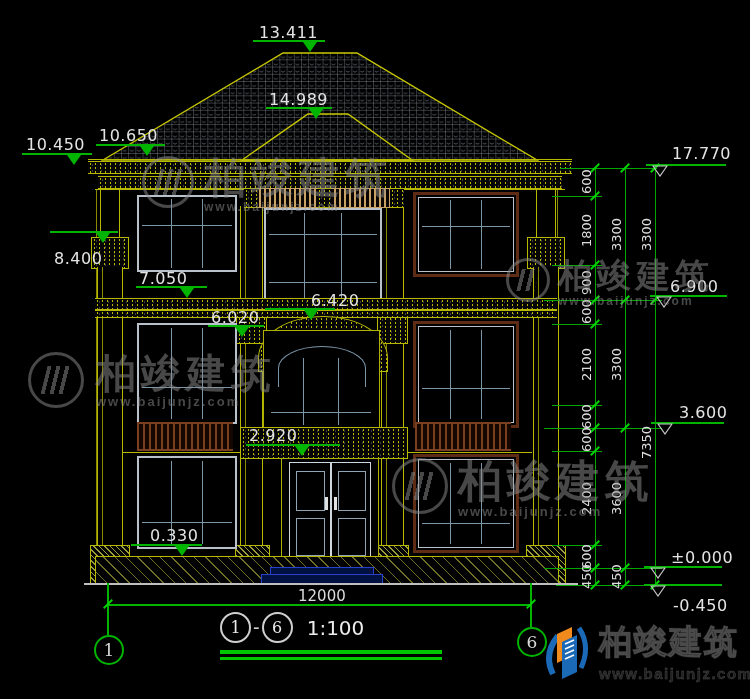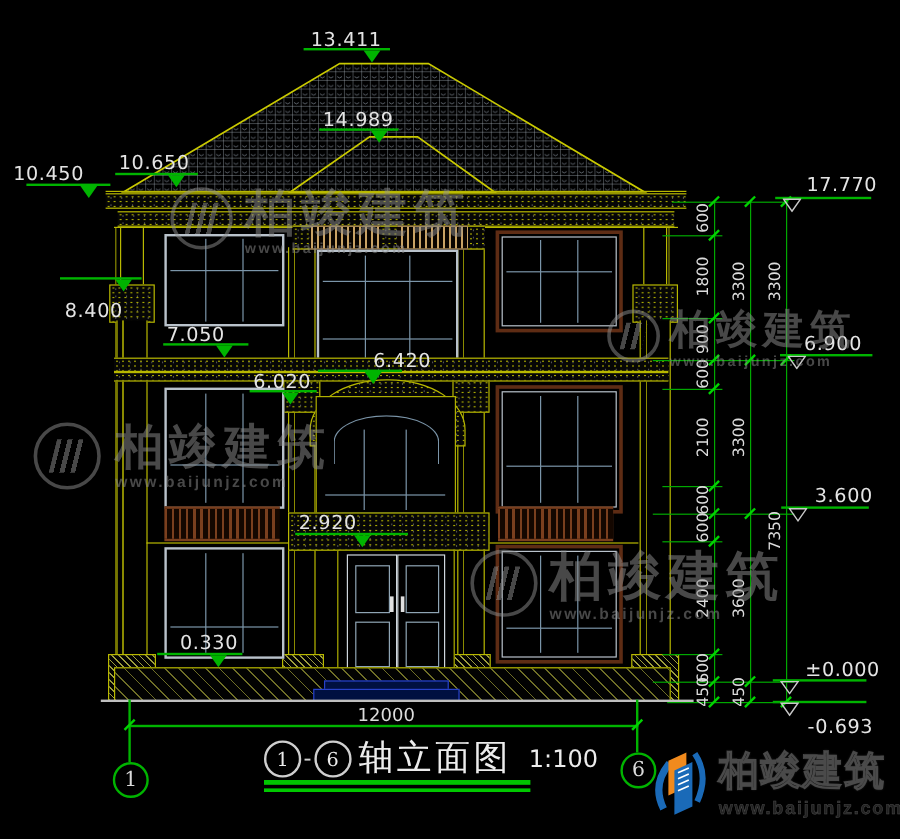--- a/index.html
+++ b/index.html
@@ -203,21 +203,21 @@
   <svg class="tri" style="left:308px;top:108px;" width="16" height="12">
       <path d="M1 1 H15 L8 11 Z" fill="#00b400"></path>
     </svg>
 
   <span class="elabel" style="left:99px;top:126px;">10.650</span>
   <div class="gline" style="left:96px;top:144px;width:69px;"></div>
   <svg class="tri" style="left:139px;top:145px;" width="16" height="12">
       <path d="M1 1 H15 L8 11 Z" fill="#00b400"></path>
     </svg>
 
-  <span class="elabel" style="left:11px;top:135px;text-align:right;">10.450</span>
+  <span class="elabel" style="left:26px;top:135px;text-align:right;">10.450</span>
   <div class="gline" style="left:22px;top:153px;width:70px;"></div>
   <svg class="tri" style="left:66px;top:154px;" width="16" height="12">
       <path d="M1 1 H15 L8 11 Z" fill="#00b400"></path>
     </svg>
 
   <span class="elabel" style="left:54px;top:213px;margin-top:36px;">8.400</span>
   <div class="gline" style="left:50px;top:231px;width:68px;"></div>
   <svg class="tri" style="left:95px;top:232px;" width="16" height="12">
       <path d="M1 1 H15 L8 11 Z" fill="#00b400"></path>
     </svg>
@@ -269,21 +269,21 @@
   <svg class="tri" style="left:657px;top:423px;" width="16" height="12">
       <path d="M1 1 H15 L8 11 Z" fill="none" stroke="#c8c8c8" stroke-width="1.2"></path>
     </svg>
 
   <span class="elabel" style="left:671px;top:548px;">±0.000</span>
   <div class="gline" style="left:644px;top:566px;width:78px;"></div>
   <svg class="tri" style="left:650px;top:567px;" width="16" height="12">
       <path d="M1 1 H15 L8 11 Z" fill="none" stroke="#c8c8c8" stroke-width="1.2"></path>
     </svg>
 
-  <span class="elabel" style="left:673px;top:596px;">-0.693</span>
+  <span class="elabel" style="left:673px;top:596px;">-0.450</span>
   <div class="gline" style="left:644px;top:584px;width:78px;"></div>
   <svg class="tri" style="left:650px;top:585px;" width="16" height="12">
       <path d="M1 1 H15 L8 11 Z" fill="none" stroke="#c8c8c8" stroke-width="1.2"></path>
     </svg>
 
   <div class="chainv" style="left:595px;top:168px;height:417px;"></div>
   <div class="chainv" style="left:625px;top:168px;height:417px;"></div>
   <div class="chainv" style="left:655px;top:168px;height:417px;"></div>
 
   <div class="gline1" style="left:560px;top:168px;width:97px;"></div>
@@ -343,21 +343,20 @@
   <div class="dimh" style="left:298px;top:587px;">12000</div>
   <div class="abs" style="left:107px;top:583px;width:2px;height:52px;background:#00b400;"></div>
   <div class="abs" style="left:530px;top:583px;width:2px;height:44px;background:#00b400;"></div>
   <div class="axis" style="left:94px;top:635px;">1</div>
   <div class="axis" style="left:517px;top:627px;">6</div>
 
   <div id="titleblock">
     <div class="tcirc">1</div>
     <span class="tdash">-</span>
     <div class="tcirc">6</div>
-    <span class="ttext">轴立面图</span>
     <span class="tscale">1:100</span>
   </div>
   <div class="abs" style="left:220px;top:650px;width:222px;height:4px;background:#00c800;z-index:70;"></div>
   <div class="abs" style="left:220px;top:657px;width:222px;height:3px;background:#00c800;z-index:70;"></div>
 
   <div class="wm" style="left:142px;top:156px;">
     <div class="wmlogo" style="width:46px;height:46px;">
         <div class="wmbars" style="width:22px;height:26px;"></div>
       </div>
     <div style="margin-left:10px;">

